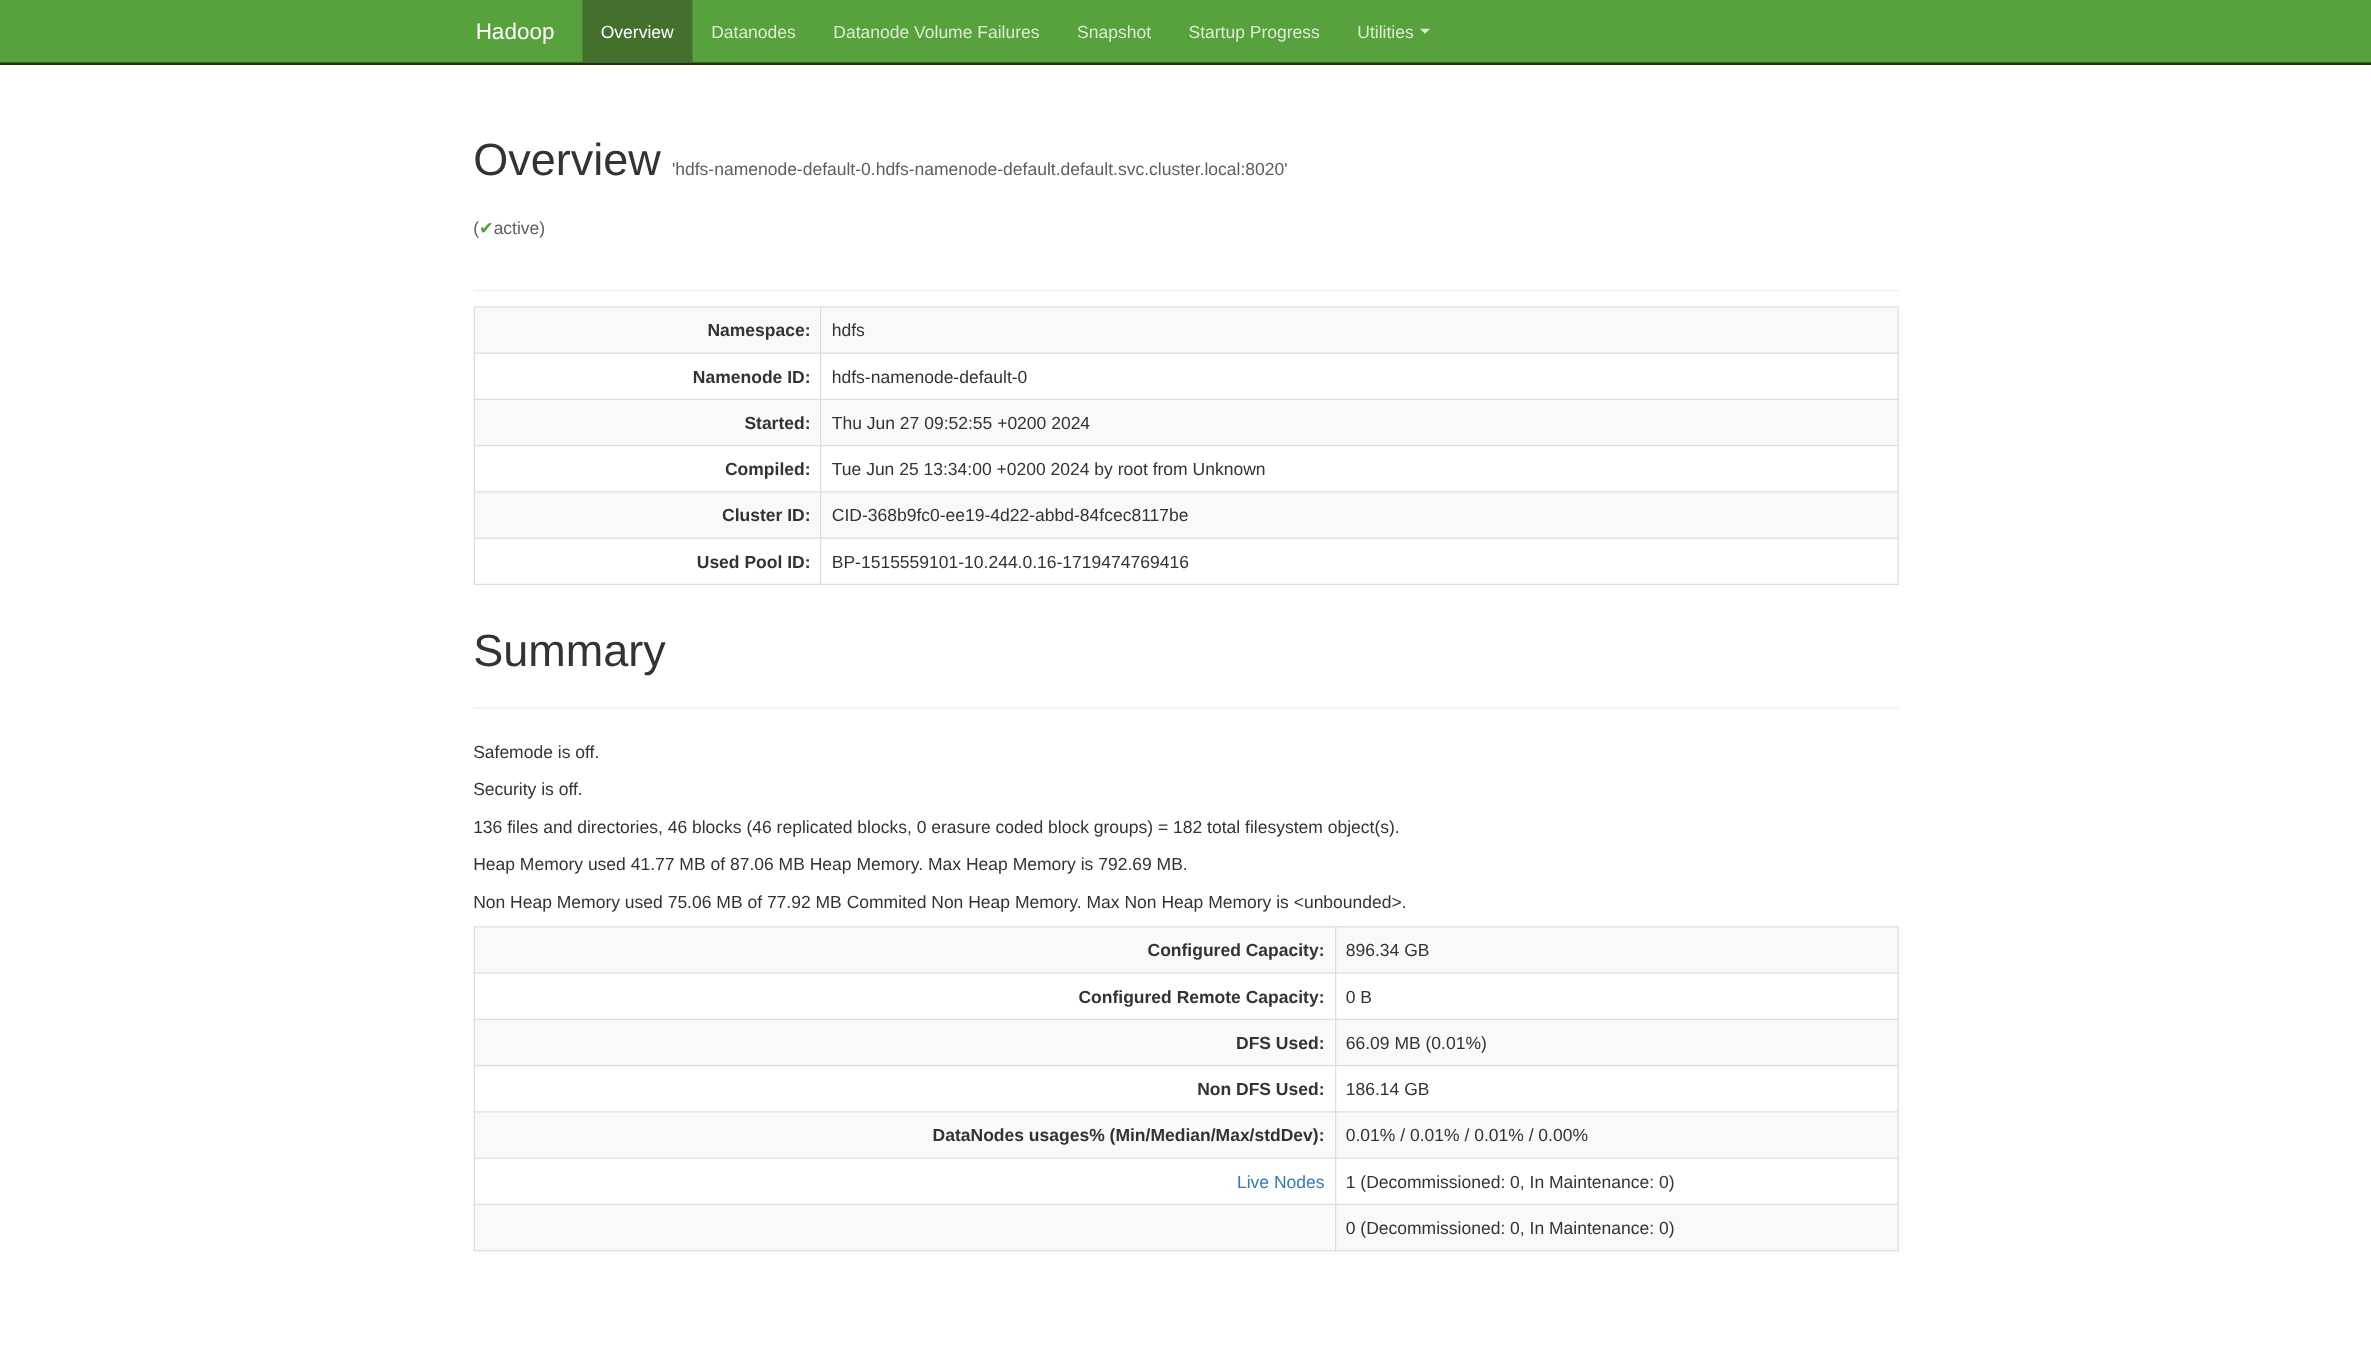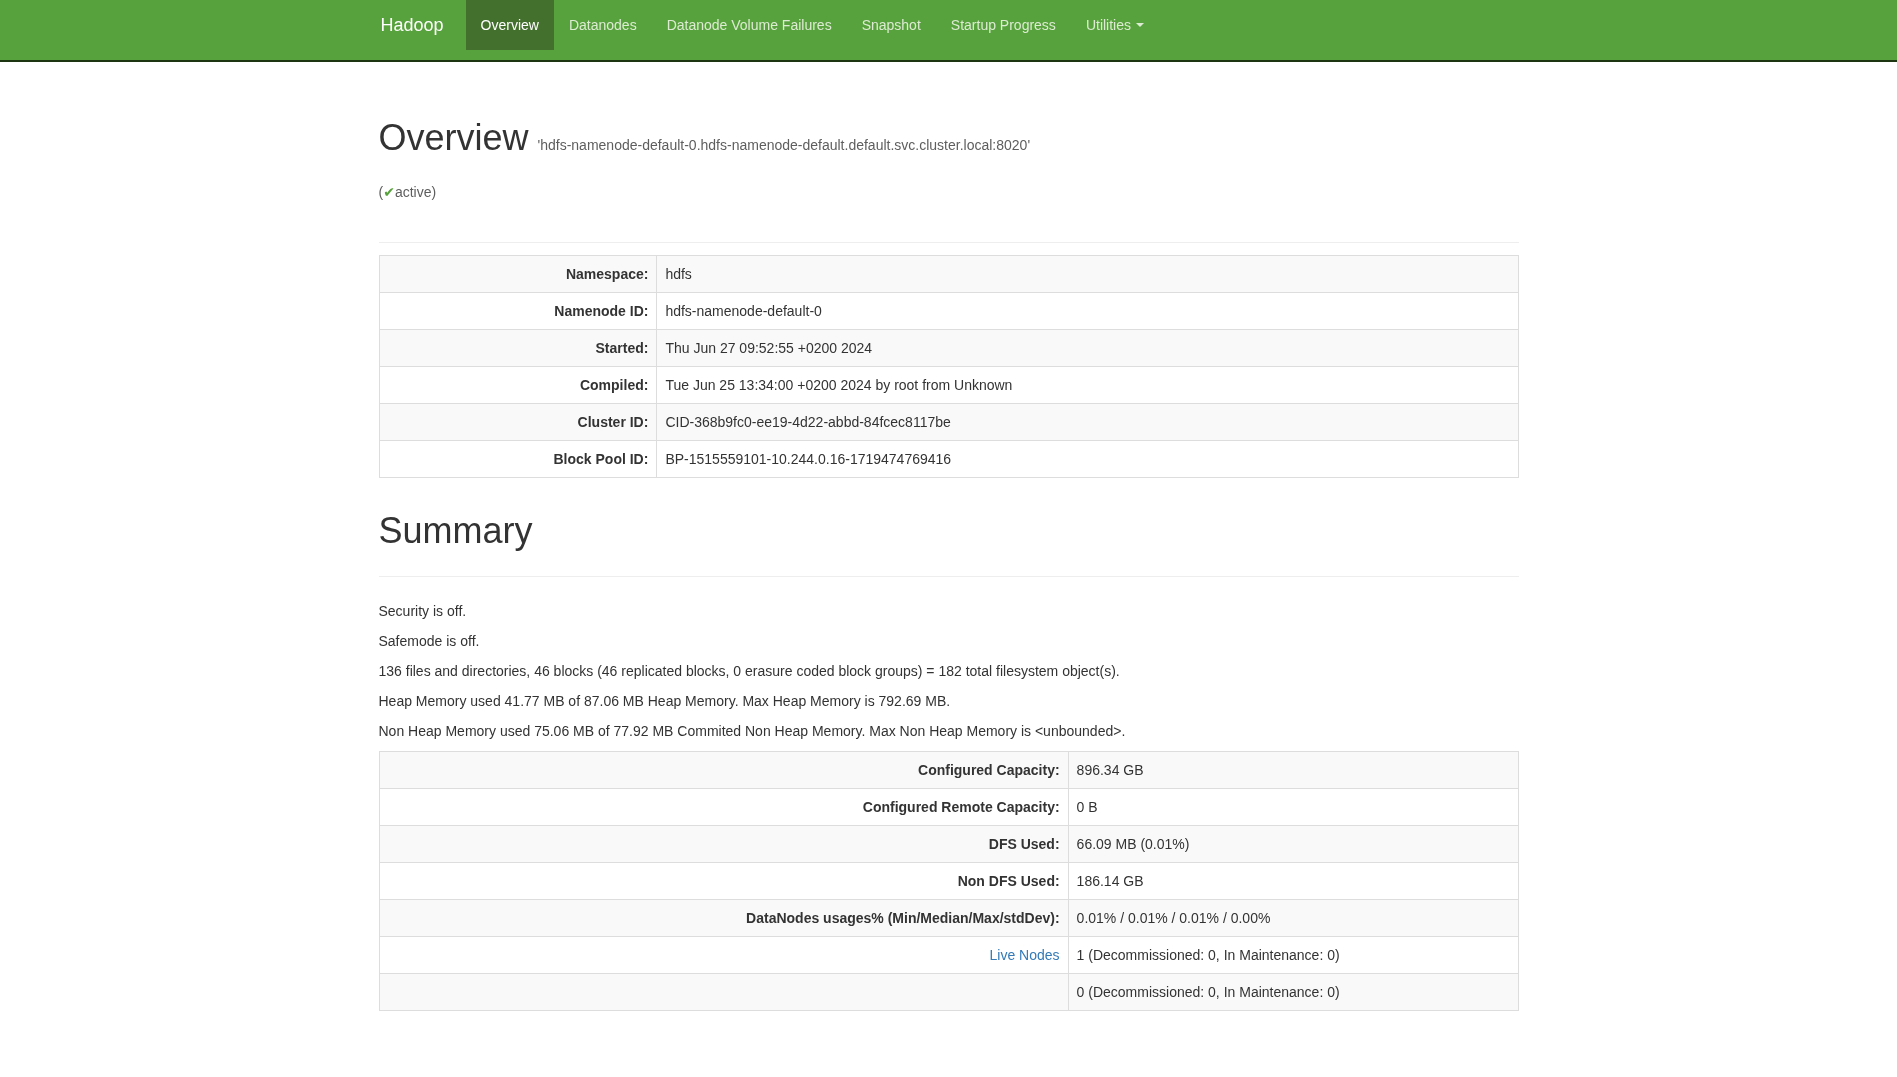--- a/index.html
+++ b/index.html
@@ -15,21 +15,21 @@
     width: 1897px; height: 1077px;
     overflow: hidden;
     background: #fff;
     font-family: "Liberation Sans", "DejaVu Sans", sans-serif;
     font-size: 14px;
     line-height: 20px;
     color: #333;
   }
   
   .navbar {
-    height: 62px;
+    height: 52px;
     background: var(--navbar-bg);
     border-bottom: 2px solid var(--navbar-border);
     text-align: center;
   }
   .nav-container {
     width: 1170px; margin: 0 auto; padding: 0;
     height: 50px;
     display: flex; align-items: stretch;
   }
   .brand {
@@ -155,33 +155,33 @@
       </tr>
       <tr>
         <th>Compiled:</th>
         <td>Tue Jun 25 13:34:00 +0200 2024 by root from Unknown</td>
       </tr>
       <tr>
         <th>Cluster ID:</th>
         <td>CID-368b9fc0-ee19-4d22-abbd-84fcec8117be</td>
       </tr>
       <tr>
-        <th>Block Pool ID:</th>
+        <th>Used Pool ID:</th>
         <td>BP-1515559101-10.244.0.16-1719474769416</td>
       </tr>
     </tbody>
   </table>
 
   <div class="section-header">
     <h1>Summary</h1>
   </div>
 
   <div class="summary-paragraphs">
+    <p>Safemode is off.</p>
     <p>Security is off.</p>
-    <p>Safemode is off.</p>
     <p>136 files and directories, 46 blocks (46 replicated blocks, 0 erasure coded block groups) = 182 total filesystem object(s).</p>
     <p>Heap Memory used 41.77 MB of 87.06 MB Heap Memory. Max Heap Memory is 792.69 MB.</p>
     <p>Non Heap Memory used 75.06 MB of 77.92 MB Commited Non Heap Memory. Max Non Heap Memory is &lt;unbounded&gt;.</p>
   </div>
 
   <table class="info summary-tbl">
     <tbody>
       <tr>
         <th>Configured Capacity:</th>
         <td>896.34 GB</td>

